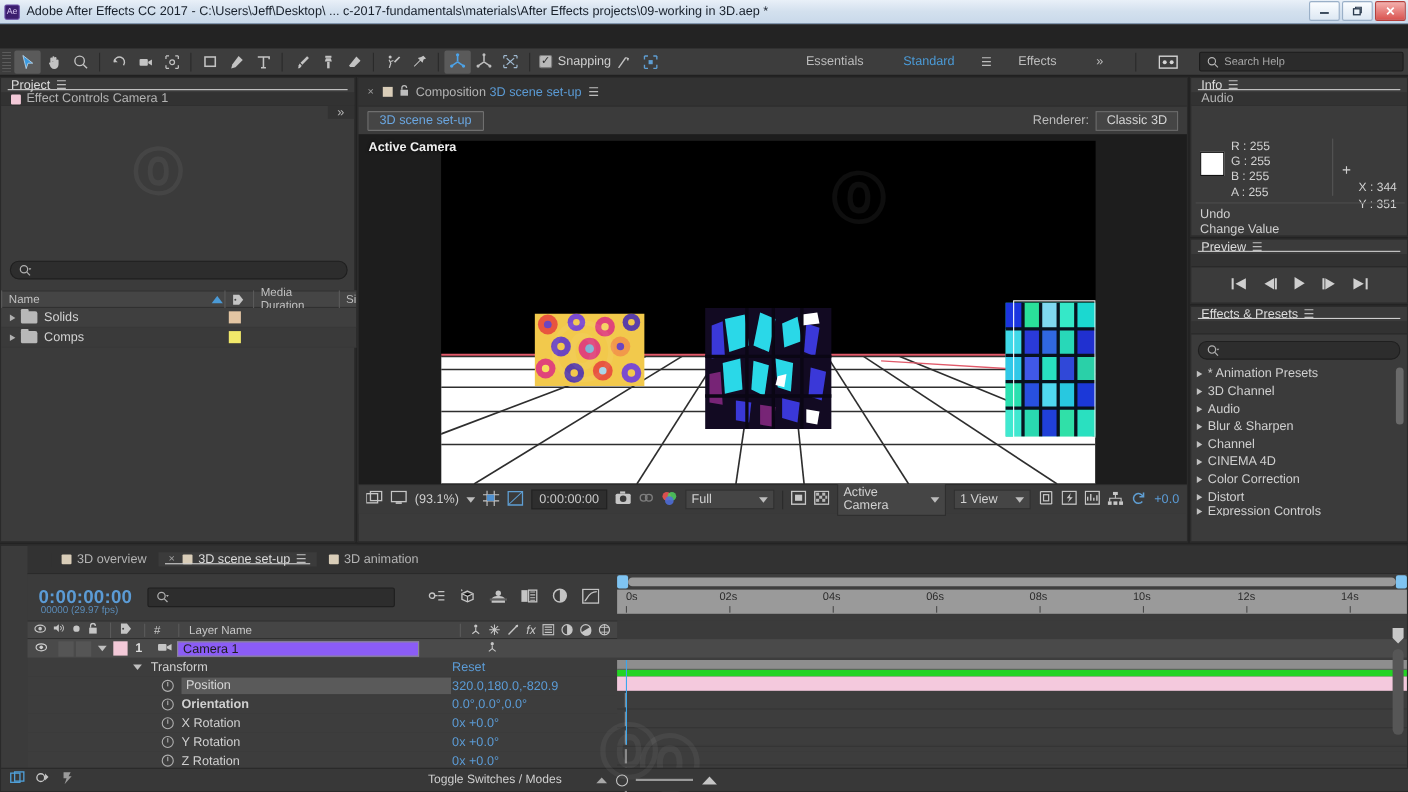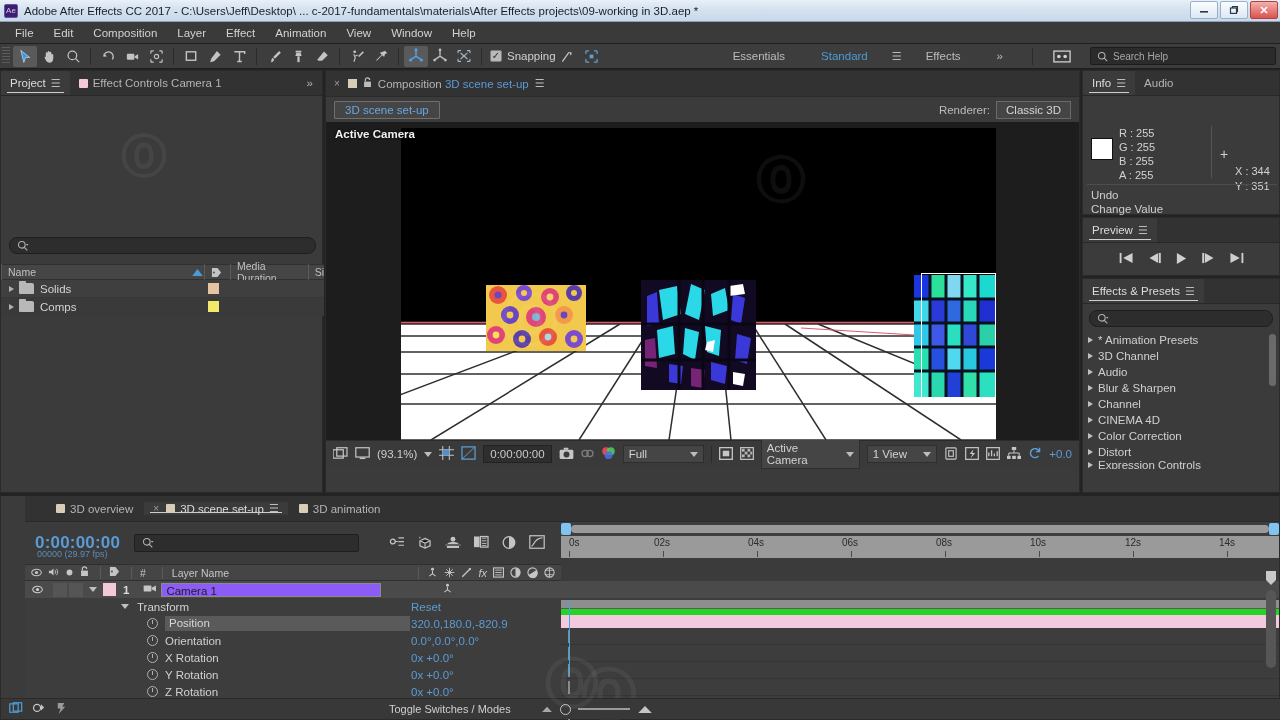--- a/index.html
+++ b/index.html
@@ -74,20 +74,21 @@
     background: #2b2b2b; border: 1px solid #1c1c1c; border-radius: 2px;
     height: 18px; width: 186px; padding: 0 6px; margin-left: 4px;
   }
   .searchhelp span { color: #a8a8a8; font-size: 10px; }
 
   
   .panel { position: absolute; background: #3b3b3b; border: 1px solid #2a2a2a; }
   .panel-tabs {
     height: 25px; background: #323232; display: flex; align-items: stretch;
     border-bottom: 1px solid #282828;
+    flex-direction: column;
   }
   .ptab {
     display: flex; align-items: center; gap: 5px; padding: 0 9px;
     color: #b4b4b4; font-size: 11.5px; position: relative; background: #323232;
   }
   .ptab.active { background: #3b3b3b; color: #dcdcdc; }
   .ptab.active::after {
     content: ''; position: absolute; left: 6px; right: 6px; bottom: 2px; height: 1px; background: #cfcfcf;
   }
   .ptab .sw { width: 9px; height: 9px; border-radius: 1px; }
@@ -230,31 +231,20 @@
           </svg>
       </div>
       <div class="win-btn close">
         <svg width="10" height="10" viewBox="0 0 10 10">
             <path d="M2 2L8 8M8 2L2 8" stroke="#fff" stroke-width="1.6"></path>
           </svg>
       </div>
     </div>
   </div>
 
-  <div class="menubar">
-    <div class="menu-item">File</div>
-    <div class="menu-item">Edit</div>
-    <div class="menu-item">Composition</div>
-    <div class="menu-item">Layer</div>
-    <div class="menu-item">Effect</div>
-    <div class="menu-item">Animation</div>
-    <div class="menu-item">View</div>
-    <div class="menu-item">Window</div>
-    <div class="menu-item">Help</div>
-  </div>
 
   <div class="toolbar">
     <div class="grip"></div>
 
     <div class="tool active">
       <svg width="15" height="15" viewBox="0 0 16 16">
           <path d="M3 1.5L12.5 9H8l-1.8 5.3z" fill="#3a9ae0" stroke="#bfd9ee" stroke-width="0.8"></path>
         </svg>
     </div>
     <div class="tool">
@@ -1087,21 +1077,21 @@
         </div>
 
         <div class="lrow prop sel">
           <span class="stopwatch" style="margin-left:122px;"></span>
           <span class="pname-box" style="margin-left:7px;display:inline-block;width:245px;height:15px;line-height:15px;color:#d6d6d6;padding-left:4px;">Position</span>
           <span class="pval" style="position:absolute;left:386px;">320.0,180.0,-820.9</span>
         </div>
 
         <div class="lrow prop">
           <span class="stopwatch" style="margin-left:122px;"></span>
-          <span style="margin-left:7px;color:#d0d0d0;">Orientation</span>
+          <span style="margin-left:7px;color:#d0d0d0;font-weight:bold;">Orientation</span>
           <span class="pval" style="position:absolute;left:386px;">0.0°,0.0°,0.0°</span>
         </div>
 
         <div class="lrow prop">
           <span class="stopwatch" style="margin-left:122px;"></span>
           <span style="margin-left:7px;color:#d0d0d0;">X Rotation</span>
           <span class="pval" style="position:absolute;left:386px;">0x +0.0°</span>
         </div>
 
         <div class="lrow prop">

